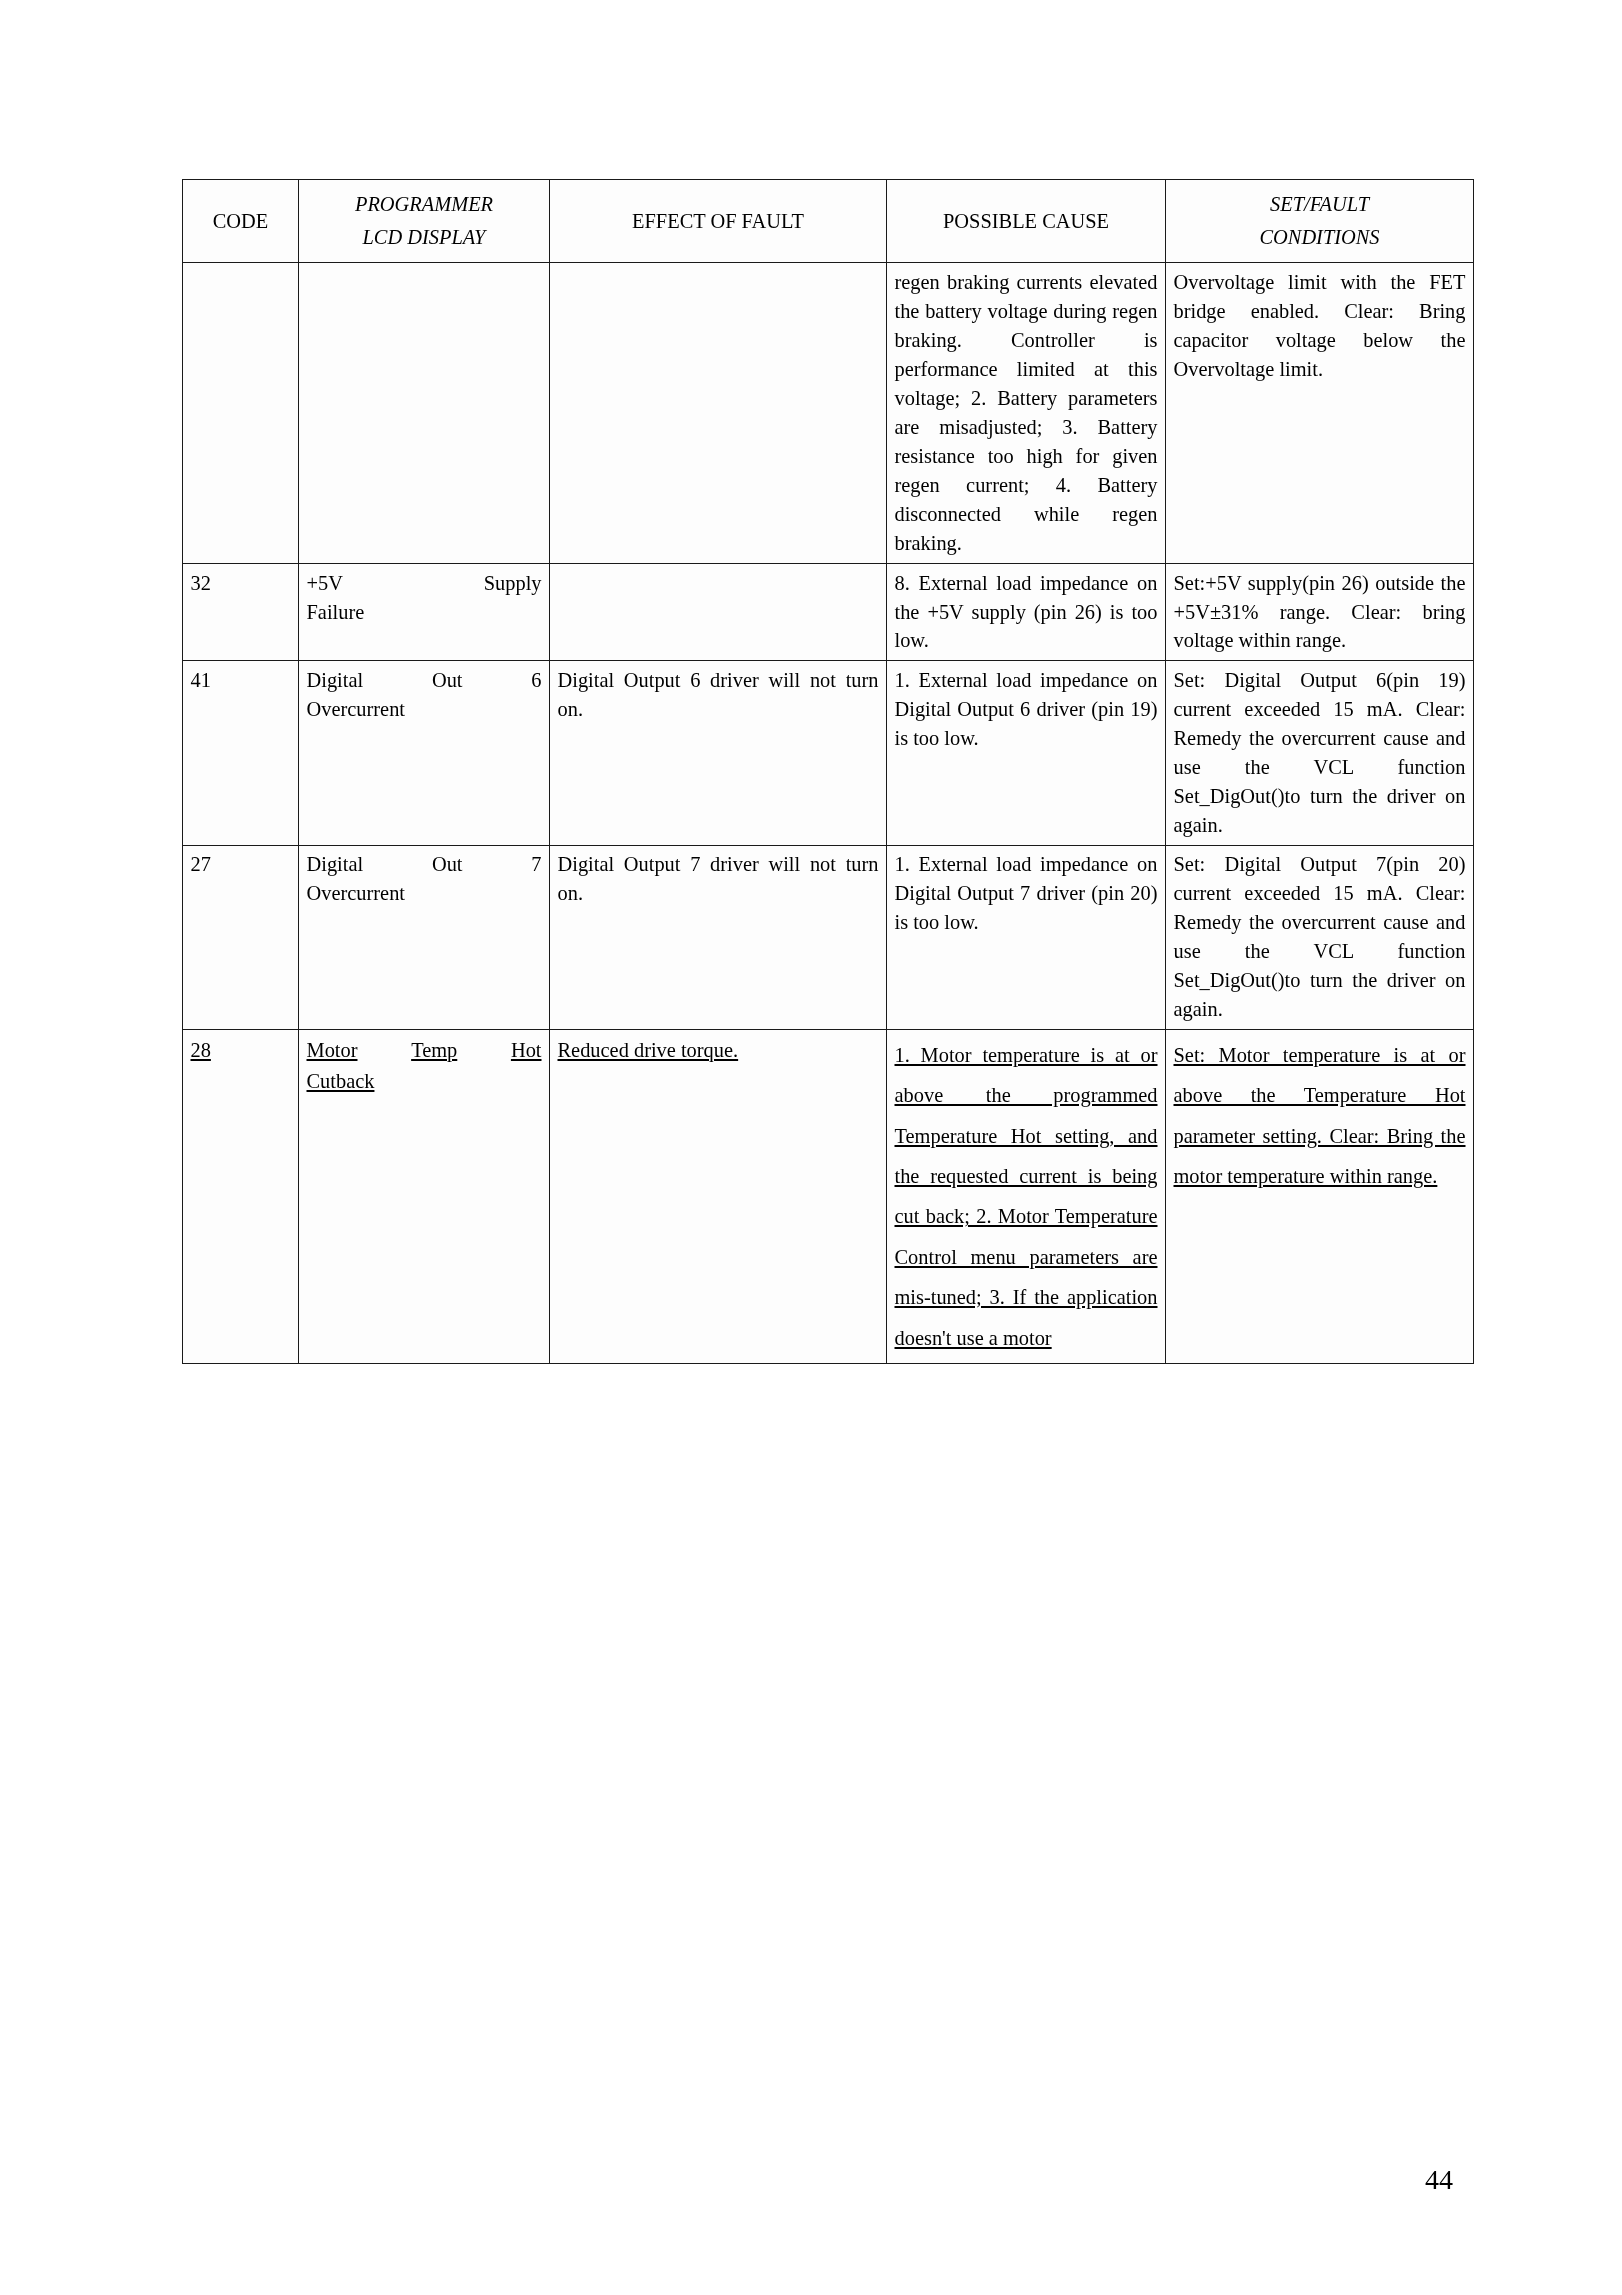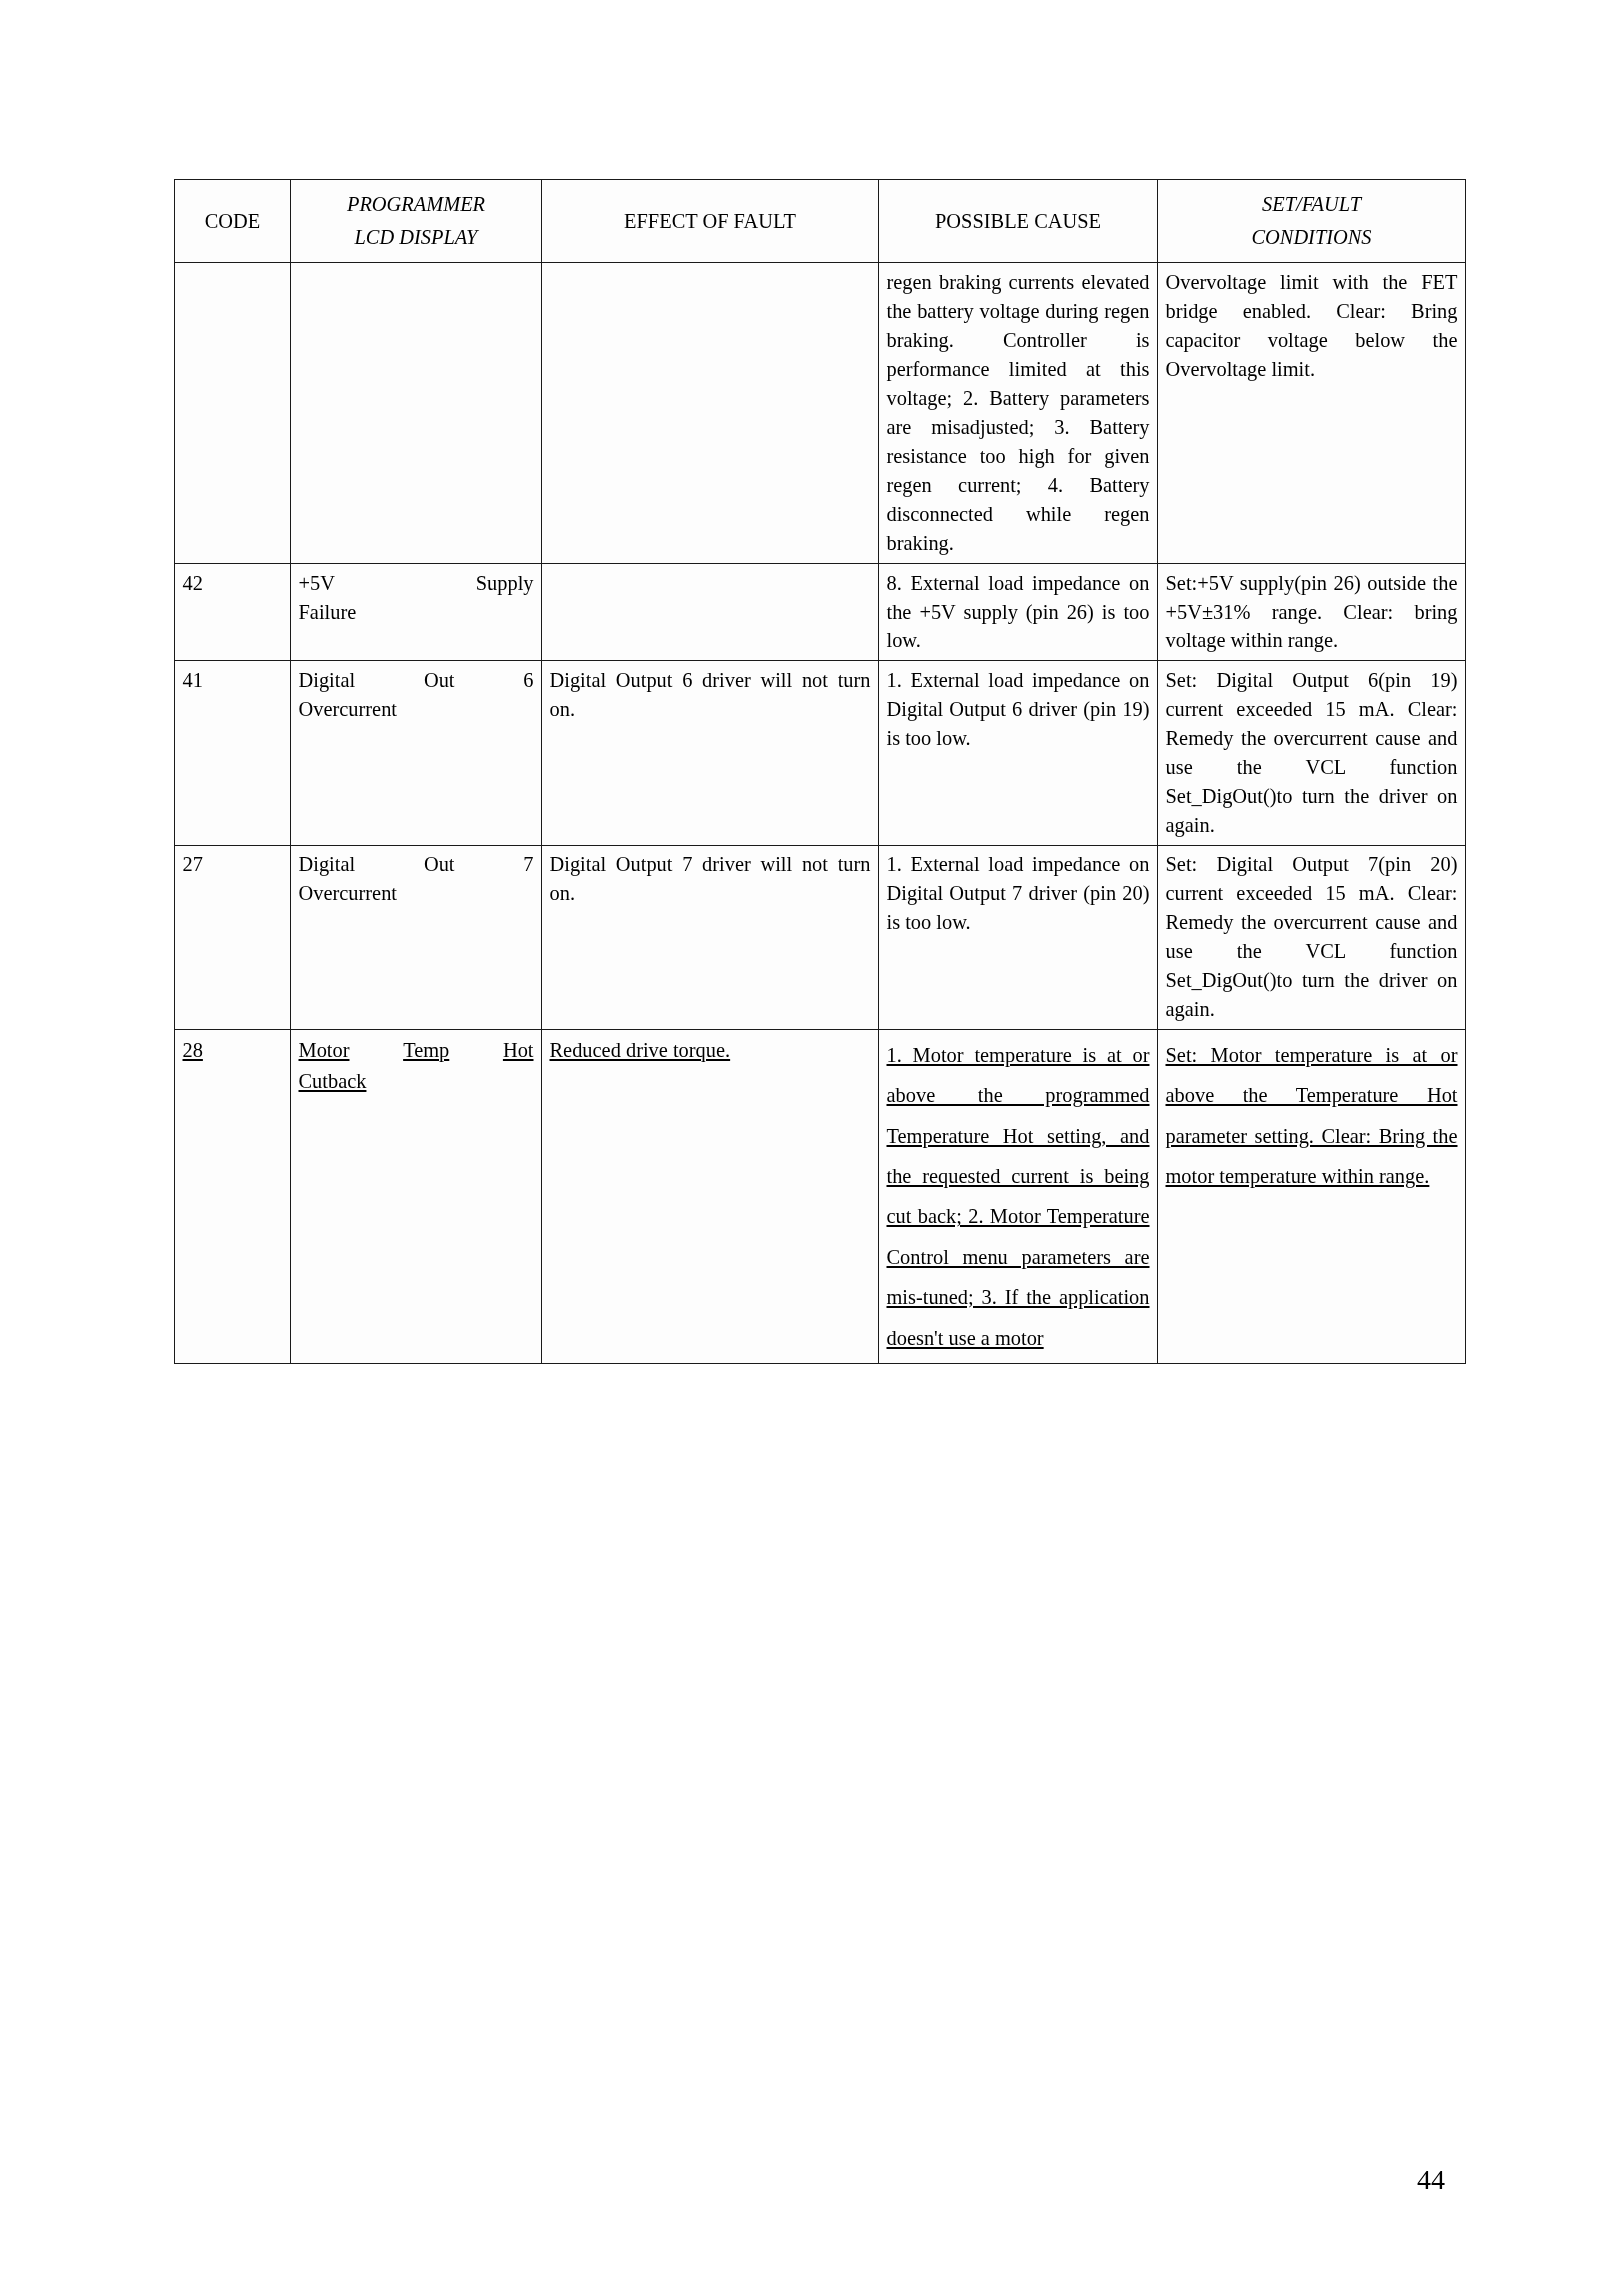--- a/index.html
+++ b/index.html
@@ -12,21 +12,21 @@
     width: 1622px;
     height: 2295px;
     position: relative;
     font-family: "Liberation Serif", "DejaVu Serif", serif;
     color: #000000;
     -webkit-font-smoothing: antialiased;
   }
 
   .page {
     position: absolute;
-    left: 0; top: 0;
+    left: 8px; top: 0;
     width: 1536px;
     height: 2295px;
     overflow: hidden;
   }
 
   
   .fault-table {
     position: absolute;
     left: 174px;
     top: 179px;
@@ -131,21 +131,21 @@
 
       <tr>
         <td class="cell-code"></td>
         <td class="cell-lcd"></td>
         <td class="cell-effect"></td>
         <td class="cell-cause">regen braking currents elevated the battery voltage during regen braking. Controller is performance limited at this voltage; 2. Battery parameters are misadjusted; 3. Battery resistance too high for given regen current; 4. Battery disconnected while regen braking.</td>
         <td class="cell-setclear">Overvoltage limit with the FET bridge enabled. Clear: Bring capacitor voltage below the Overvoltage limit.</td>
       </tr>
 
       <tr>
-        <td class="cell-code">42</td>
+        <td class="cell-code">32</td>
         <td class="cell-lcd v-mid">
           <div class="jline">
             <span>+5V</span>
             <span>Supply</span>
           </div>
           <div>Failure</div>
         </td>
         <td class="cell-effect"></td>
         <td class="cell-cause v-mid">8. External load impedance on the +5V supply (pin 26) is too low.</td>
         <td class="cell-setclear">Set:+5V supply(pin 26) outside the +5V±31% range. Clear: bring voltage within range.</td>

